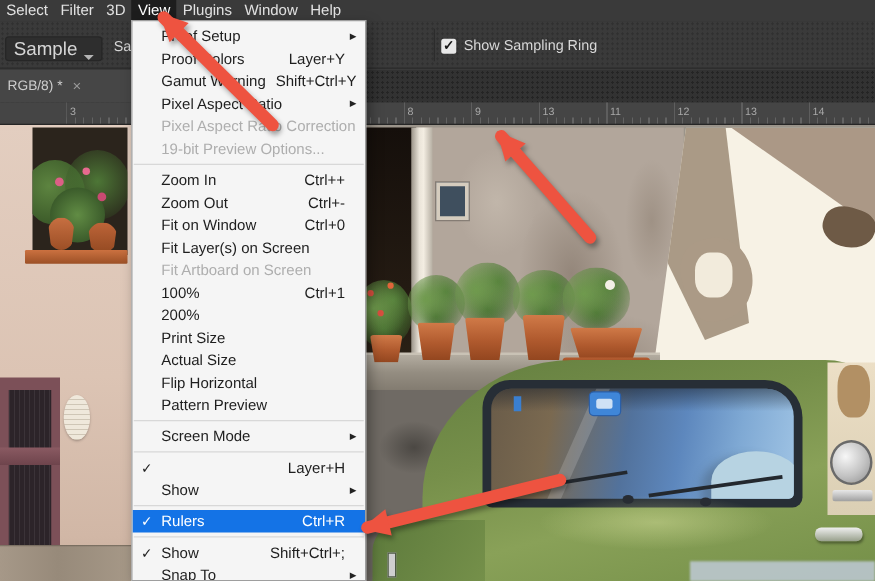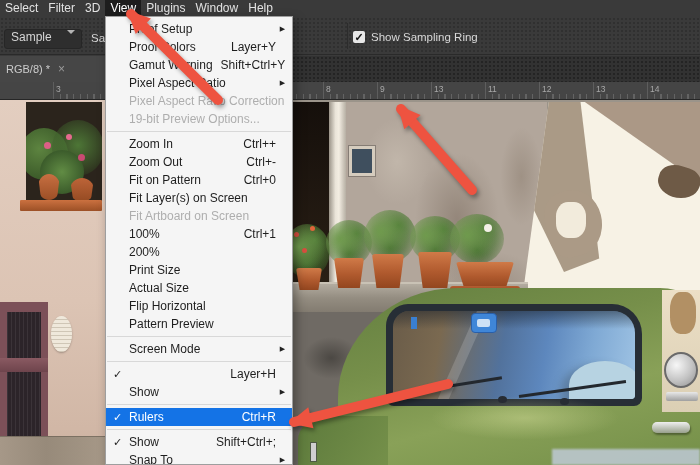--- a/index.html
+++ b/index.html
@@ -8,21 +8,21 @@
 
   
   .menubar{position:absolute;left:0;top:0;width:700px;height:17px;background:#3a3a3a;display:flex;align-items:center;z-index:4;}
   .mb-item{padding:0 5px;height:17px;line-height:17px;font-size:12px;color:#e2e2e2;white-space:nowrap;}
   .mb-item.active{background:#1d1d1d;color:#fff;}
 
   
   .optionsbar{position:absolute;left:0;top:17px;width:700px;height:38px;background:#3a3a3a;border-bottom:1px solid #2a2a2a;z-index:1;
     background-image:radial-gradient(rgba(0,0,0,.18) 1px,transparent 1px);background-size:4px 4px;}
   .sample-dd{position:absolute;left:4px;top:12px;width:78px;height:20px;background:#2e2e2e;border:1px solid #262626;border-radius:3px;
-    display:flex;align-items:flex-start;padding:0 6px;color:#d6d6d6;font-size:12px;}
+    display:flex;align-items:flex-end;padding:0 6px;color:#d6d6d6;font-size:15px;}
   .dd-chev{margin-left:auto;width:0;height:0;border-left:4px solid transparent;border-right:4px solid transparent;border-top:4px solid #b5b5b5;}
   .partial-label{position:absolute;left:91px;top:15px;font-size:11.5px;color:#d6d6d6;}
   .opt-sep{position:absolute;left:347px;top:6px;width:1px;height:26px;background:#2c2c2c;}
   .checkbox{position:absolute;left:353px;top:14px;width:12px;height:12px;background:#e8e8e8;border-radius:2px;color:#161616;
     font-size:11px;line-height:12px;text-align:center;font-weight:bold;}
   .cb-label{position:absolute;left:371px;top:14px;font-size:11.5px;color:#d8d8d8;}
 
   
   .tabbar{position:absolute;left:0;top:56px;width:700px;height:26px;background:#323232;z-index:1;
     background-image:radial-gradient(rgba(0,0,0,.28) 1px,transparent 1px);background-size:4px 4px;}
@@ -310,21 +310,21 @@
     <span class="sub"></span>
   </div>
       <div class="mi">
     <span class="check"></span>
     <span class="lbl">Zoom Out</span>
     <span class="sc">Ctrl+-</span>
     <span class="sub"></span>
   </div>
       <div class="mi">
     <span class="check"></span>
-    <span class="lbl">Fit on Pattern</span>
+    <span class="lbl">Fit on Window</span>
     <span class="sc">Ctrl+0</span>
     <span class="sub"></span>
   </div>
       <div class="mi">
     <span class="check"></span>
     <span class="lbl">Fit Layer(s) on Screen</span>
     <span class="sc"></span>
     <span class="sub"></span>
   </div>
       <div class="mi disabled">

